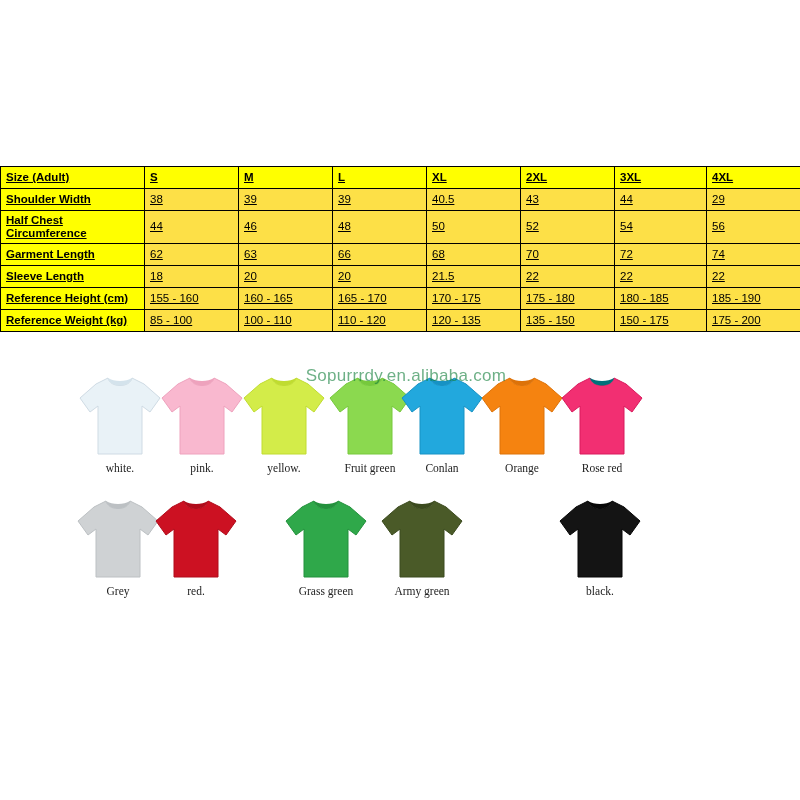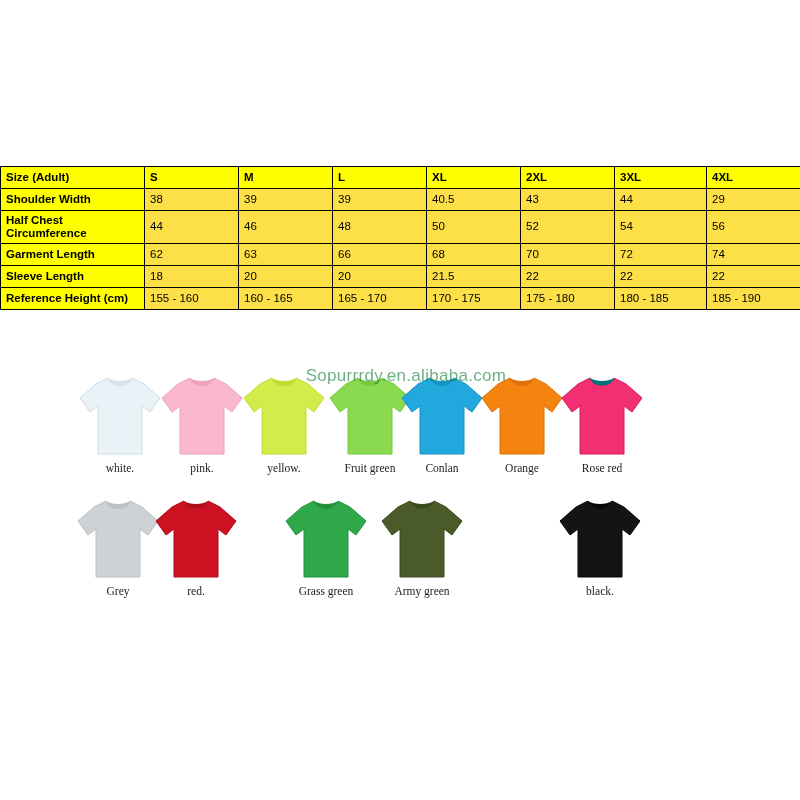--- a/index.html
+++ b/index.html
@@ -22,20 +22,21 @@
     height: 800px;
     background: #ffffff;
   }
 
   
   #size-table-wrap {
     position: absolute;
     left: 0;
     top: 166px;
     width: 638px;
+    text-decoration: underline;
   }
   table.size-table {
     border-collapse: collapse;
     width: 800px;
     table-layout: fixed;
     font-size: 11.5px;
     color: #000000;
   }
   table.size-table td, table.size-table th {
     border: 1px solid #000000;
@@ -185,20 +186,30 @@
         <tr>
           <td class="rowhead">Reference Height (cm)</td>
           <td class="datacell">155 - 160</td>
           <td class="datacell">160 - 165</td>
           <td class="datacell">165 - 170</td>
           <td class="datacell">170 - 175</td>
           <td class="datacell">175 - 180</td>
           <td class="datacell">180 - 185</td>
           <td class="datacell">185 - 190</td>
         </tr>
+        <tr>
+          <td class="rowhead">Reference Weight (kg)</td>
+          <td class="datacell">85 - 100</td>
+          <td class="datacell">100 - 110</td>
+          <td class="datacell">110 - 120</td>
+          <td class="datacell">120 - 135</td>
+          <td class="datacell">135 - 150</td>
+          <td class="datacell">150 - 175</td>
+          <td class="datacell">175 - 200</td>
+        </tr>
       </tbody>
     </table>
   </div>
 
   <div id="gallery">
 
     <div class="shirt-row" id="row-1">
 
       <div class="shirt-cell" style="left:68px;">
         <div class="shirt-art">

